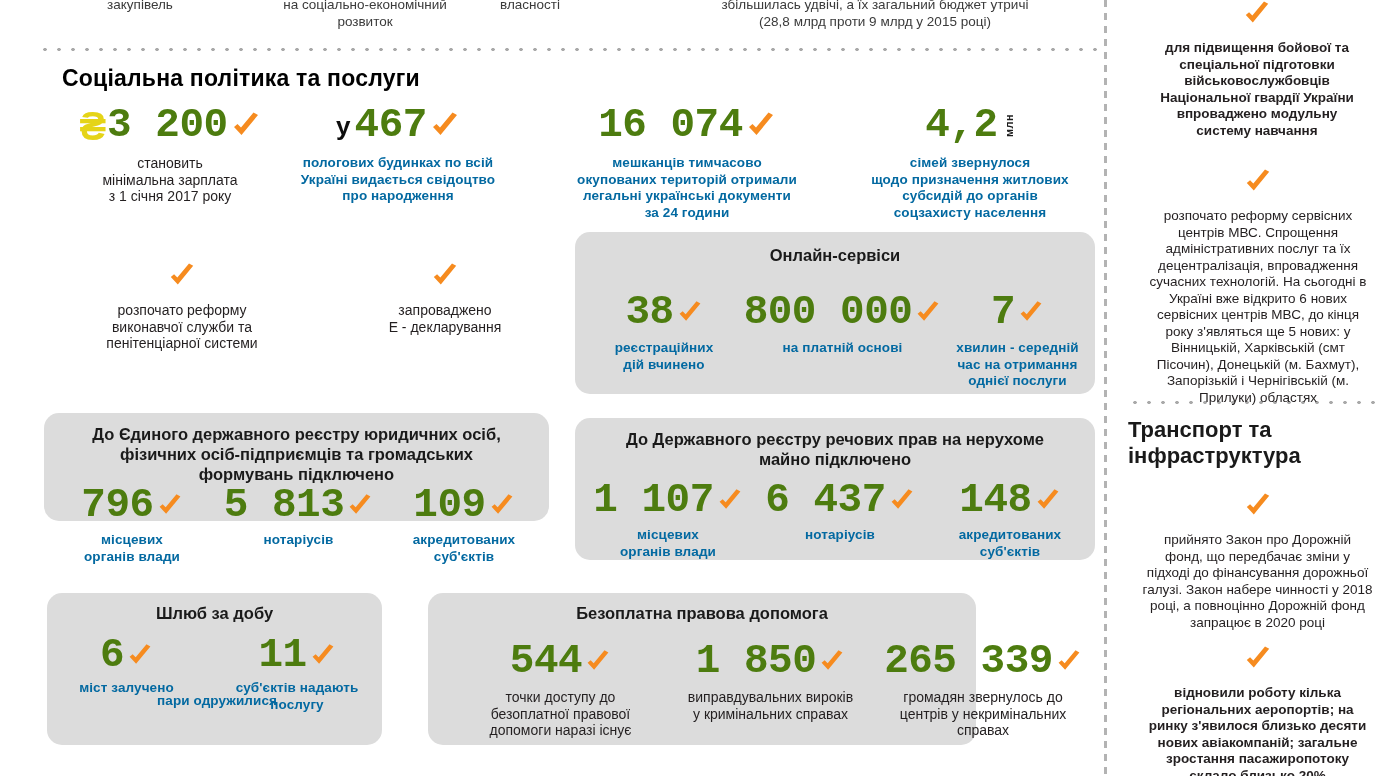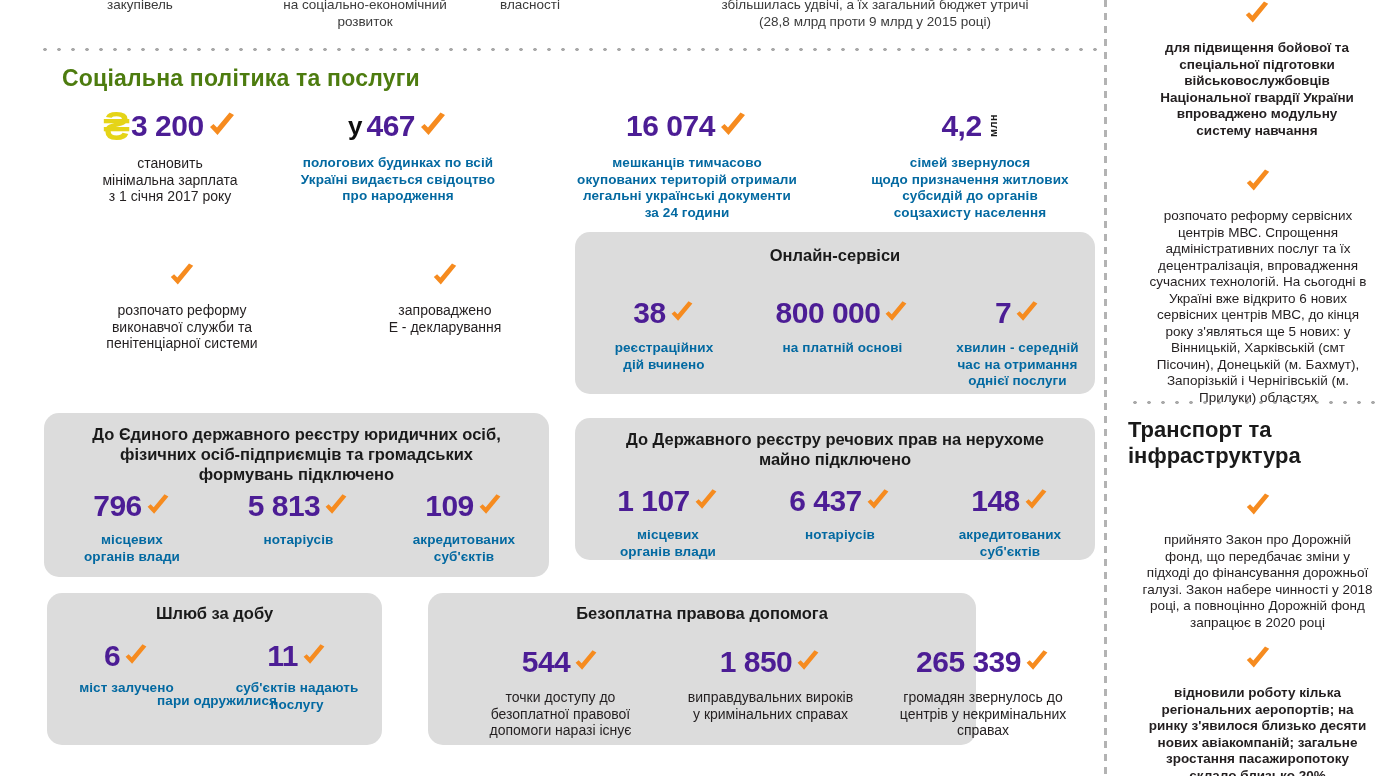--- a/index.html
+++ b/index.html
@@ -14,25 +14,25 @@
   
   .cap {
     font-size: 13.5px; line-height: 16.5px; font-weight: 700;
     color: #0369a1; text-align: center; letter-spacing: .1px;
   }
   .cap-thin {
     font-size: 14px; line-height: 16.5px; font-weight: 400;
     color: #231f20; text-align: center;
   }
   .big {
-    font-size: 30px; line-height: 41px; font-weight: 700;
-    color: #4c1d95; letter-spacing: -0.5px; white-space: nowrap;
+    font-size: 41px; line-height: 41px; font-weight: 700;
+    color: #4d7c0f; letter-spacing: -0.5px; white-space: nowrap; font-family: Liberation Mono, monospace;
   }
   .sect-title {
-    font-size: 23px; font-weight: 700; color: #4d7c0f; letter-spacing: .2px;
+    font-size: 23px; font-weight: 700; color: #000000; letter-spacing: .2px;
   }
   .panel-title {
     font-size: 16.5px; line-height: 20px; font-weight: 700;
     color: #1a1a1a; text-align: center;
   }
 
   
   .check { display: inline-block; }
   .check svg { display: block; }
 
@@ -232,21 +232,21 @@
               <path d="M3 16 L10.5 24 L27 4 L22.5 1.5 L10 16.5 L6.5 13 Z" fill="#F68B1F"></path>
             </svg>
         </span>
       </div>
       <div class="cap" style="white-space:pre-line; margin-top:7px;">хвилин - середній
 час на отримання
 однієї послуги</div>
     </div>
   </div>
 
-  <div class="panel" style="left:44px; top:413px; width:505px; height:164px;">
+  <div class="panel" style="left:44px; top:413px; width:505px; height:108px;">
     <div class="panel-title" style="margin-top:11px; white-space:pre-line;">До Єдиного державного реєстру юридичних осіб,
 фізичних осіб-підприємців та громадських
 формувань підключено</div>
 
     <div class="stat" style="left:8px; top:72px; width:160px;">
       <div class="num-row">
         <span class="big">796</span>
         <span class="check">
           <svg width="26" height="26" viewBox="0 0 30 30">
               <path d="M3 16 L10.5 24 L27 4 L22.5 1.5 L10 16.5 L6.5 13 Z" fill="#F68B1F"></path>

